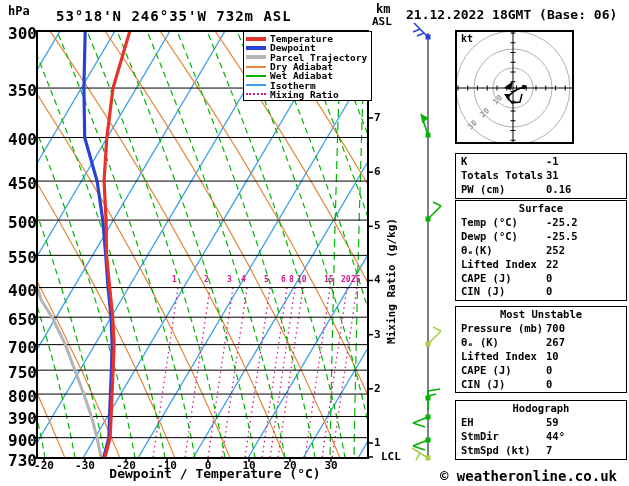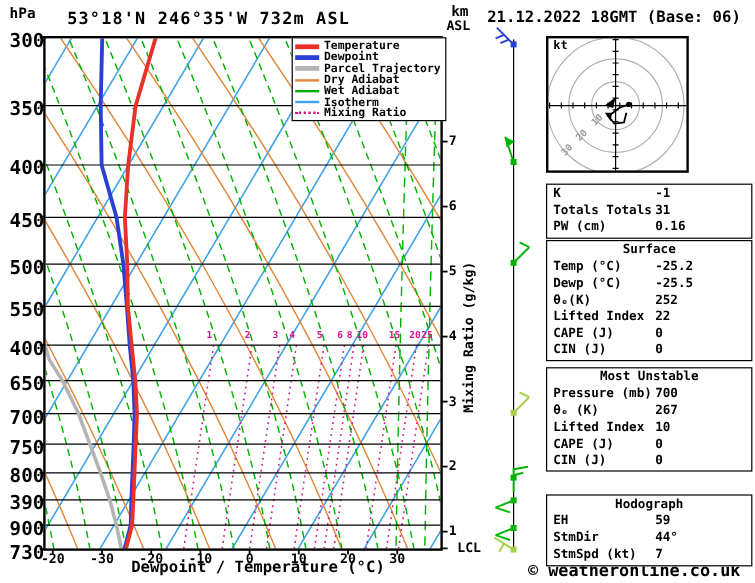--- a/index.html
+++ b/index.html
@@ -335,19 +335,19 @@
       <div class="srow"><span>CIN (J)</span><span class="sval">0</span></div>
     </div>
     <div class="statbox" style="top: 306px;">
       <div class="shead">Most Unstable</div>
       <div class="srow"><span>Pressure (mb)</span><span class="sval">700</span></div>
       <div class="srow"><span>θₑ (K)</span><span class="sval">267</span></div>
       <div class="srow"><span>Lifted Index</span><span class="sval">10</span></div>
       <div class="srow"><span>CAPE (J)</span><span class="sval">0</span></div>
       <div class="srow"><span>CIN (J)</span><span class="sval">0</span></div>
     </div>
-    <div class="statbox" style="top: 412px;">
+    <div class="statbox" style="top: 400px;">
       <div class="shead">Hodograph</div>
       <div class="srow"><span>EH</span><span class="sval">59</span></div>
       <div class="srow"><span>StmDir</span><span class="sval">44°</span></div>
       <div class="srow"><span>StmSpd (kt)</span><span class="sval">7</span></div>
     </div>
   </div>
 
 </body></html>

